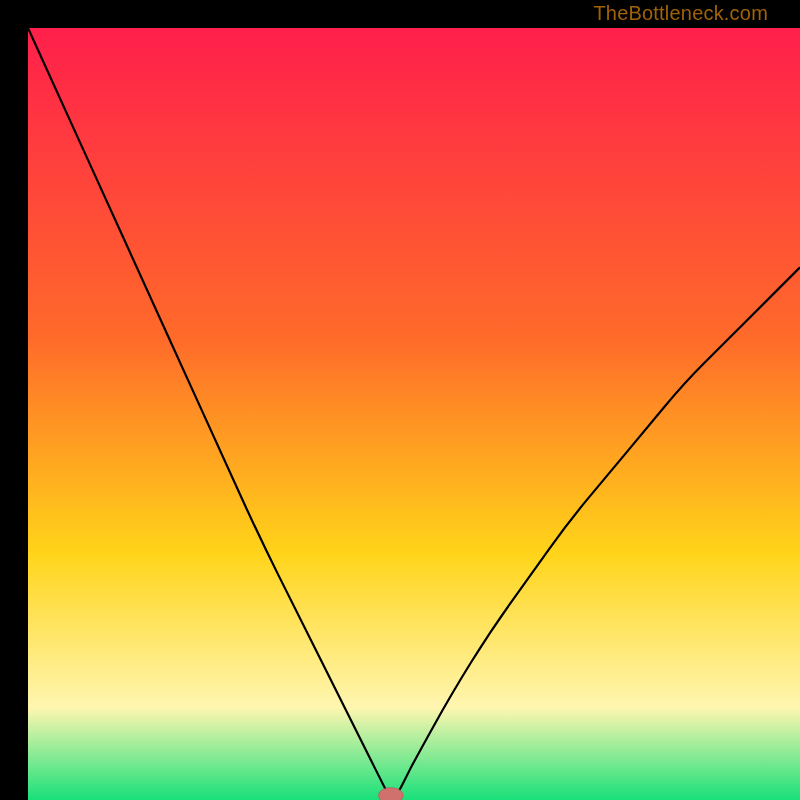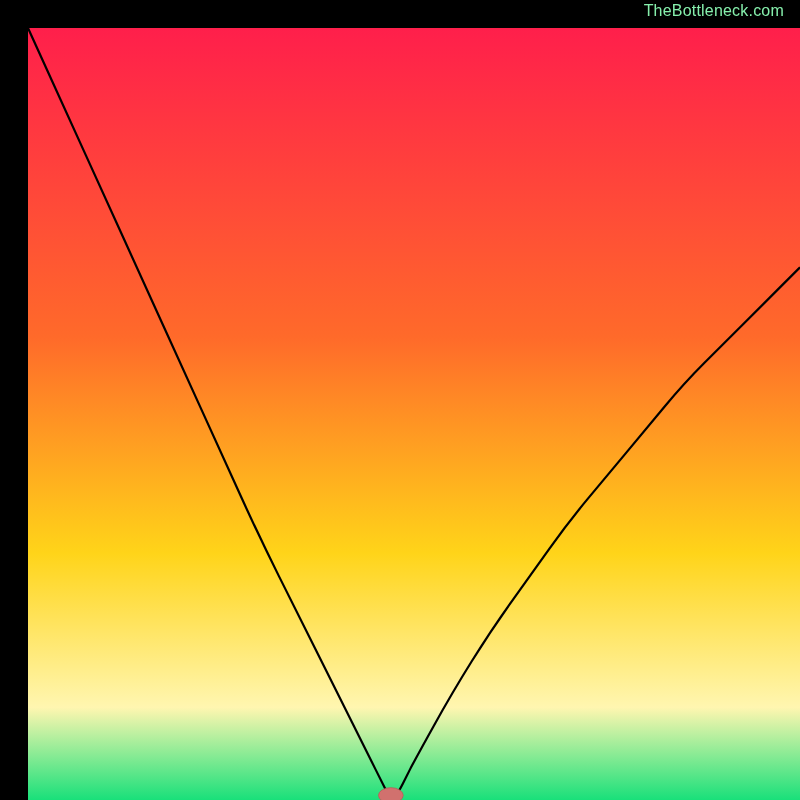--- a/index.html
+++ b/index.html
@@ -22,23 +22,23 @@
   .plot {
     position: absolute;
     left: 14px;
     top: 14px;
     width: 772px;
     height: 772px;
   }
   .watermark {
     position: absolute;
     top: 2px;
-    right: 16px;
-    color: #86efac;
-    font-size: 16px;
+    right: 32px;
+    color: #a16207;
+    font-size: 20px;
     font-weight: 500;
     letter-spacing: 0.2px;
     user-select: none;
   }
 </style>
 </head>
 <body>
 
 <div class="frame">
   <svg class="plot" viewBox="0 0 100 100" preserveAspectRatio="none">

